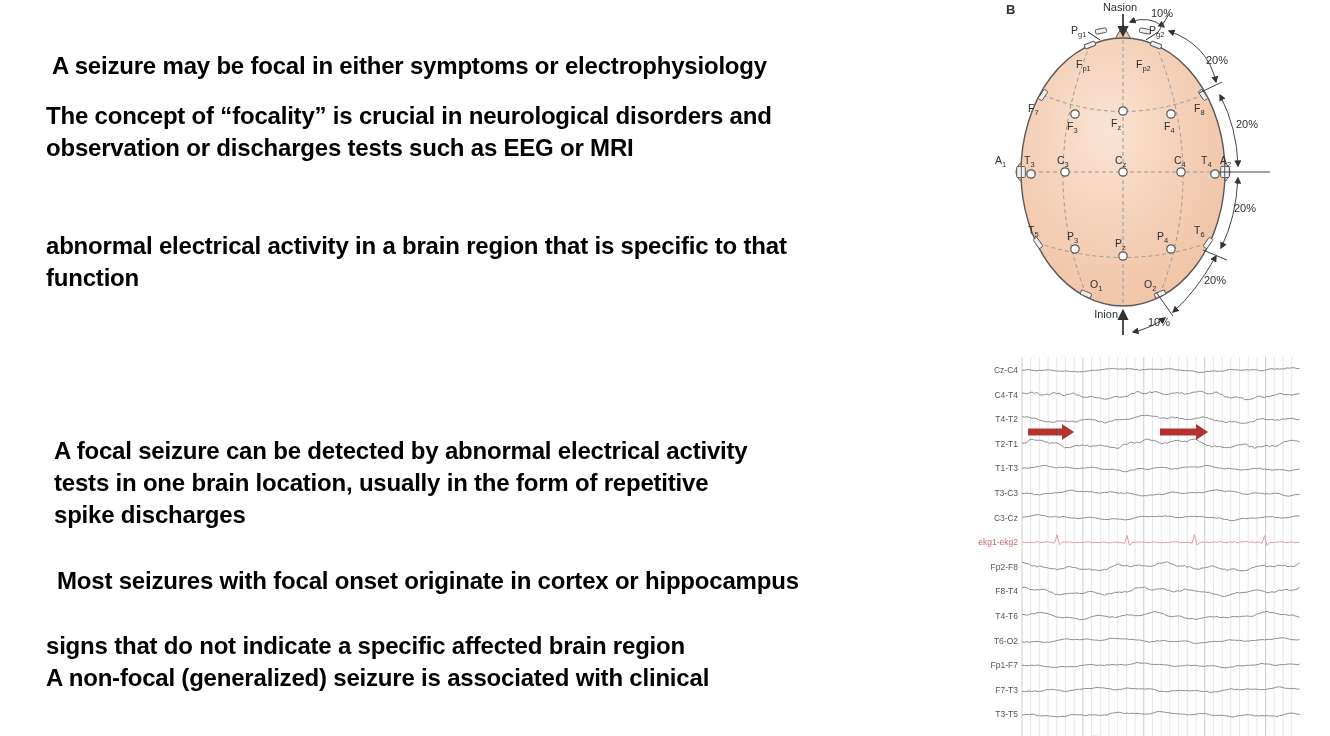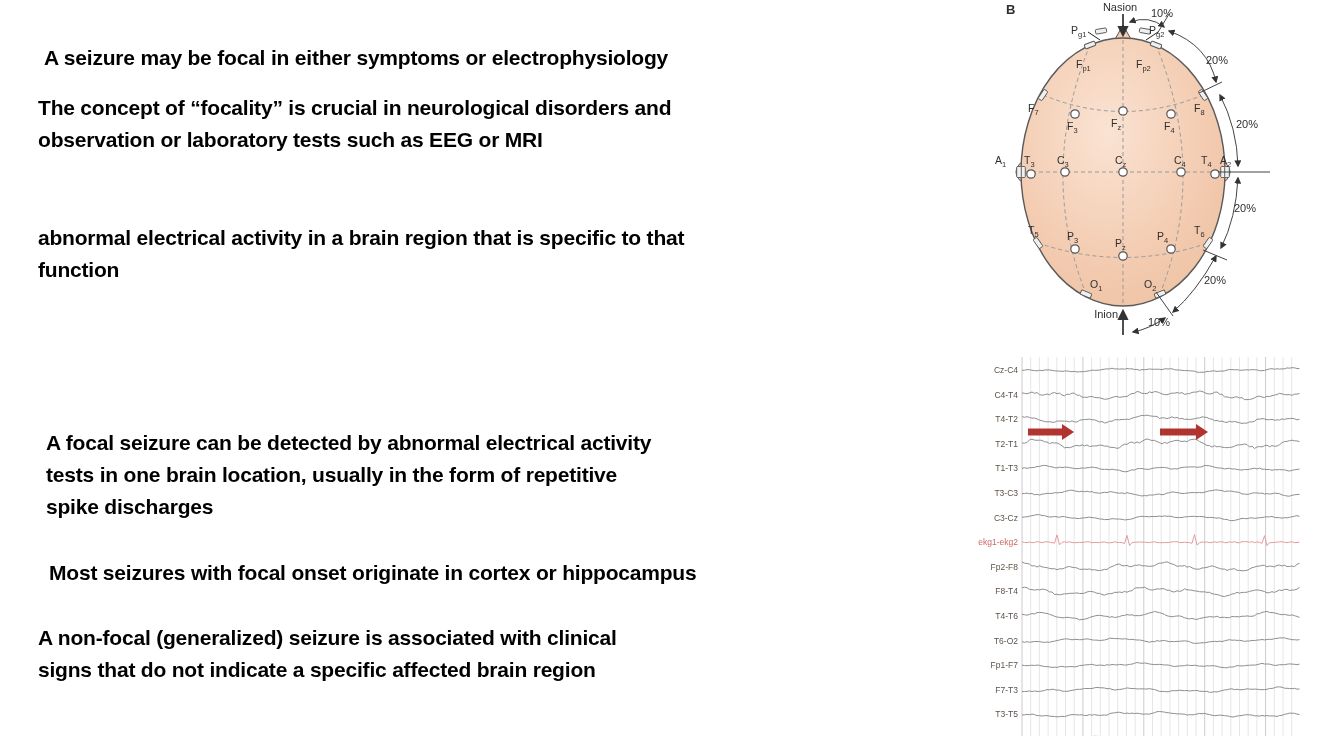--- a/index.html
+++ b/index.html
@@ -1,18 +1,18 @@
 <!DOCTYPE html>
 <html><head>
 <meta charset="utf-8">
 <style>
   html,body{margin:0;padding:0;background:#fff;}
   .slide{position:relative;width:1330px;height:736px;background:#ffffff;overflow:hidden;
          font-family:"Liberation Sans","DejaVu Sans",sans-serif;}
-  .para{position:absolute;margin:4px;font-weight:bold;font-size:21px;line-height:32px;
+  .para{position:absolute;margin:12px;font-weight:bold;font-size:24px;line-height:32px;
         color:#000;letter-spacing:-0.2px;}
   .ln{display:block;white-space:pre;}
   .p0{left:40px;top:38px}
   .p1{left:34px;top:88px}
   .p2{left:34px;top:218px}
   .p3{left:42px;top:423px}
   .p4{left:45px;top:553px}
   .p5{left:34px;top:618px}
   .fig{position:absolute;}
   #head-fig{left:968px;top:0;width:340px;height:340px;}
@@ -23,37 +23,37 @@
 <body>
 
 <div class="slide">
 
   <div>
     <p class="para p0">
       <span class="ln">A seizure may be focal in either symptoms or electrophysiology</span>
     </p>
     <p class="para p1">
       <span class="ln">The concept of “focality” is crucial in neurological disorders and</span>
-      <span class="ln">observation or laboratory tests such as EEG or MRI</span>
+      <span class="ln">observation or discharges tests such as EEG or MRI</span>
     </p>
     <p class="para p2">
       <span class="ln">abnormal electrical activity in a brain region that is specific to that</span>
       <span class="ln">function</span>
     </p>
     <p class="para p3">
       <span class="ln">A focal seizure can be detected by abnormal electrical activity</span>
       <span class="ln">tests in one brain location, usually in the form of repetitive</span>
       <span class="ln">spike discharges</span>
     </p>
     <p class="para p4">
       <span class="ln">Most seizures with focal onset originate in cortex or hippocampus</span>
     </p>
     <p class="para p5">
+      <span class="ln">signs that do not indicate a specific affected brain region</span>
       <span class="ln">A non-focal (generalized) seizure is associated with clinical</span>
-      <span class="ln">signs that do not indicate a specific affected brain region</span>
     </p>
   </div>
 
   <div class="fig" id="head-fig">
     <svg id="head-svg" viewBox="0 0 340 340" width="340" height="340">
         <defs>
           <radialGradient id="skinG" cx="42%" cy="35%" r="80%">
             <stop offset="0%" stop-color="#fae3d3"></stop>
             <stop offset="62%" stop-color="#f3cbb0"></stop>
             <stop offset="100%" stop-color="#edc0a1"></stop>

